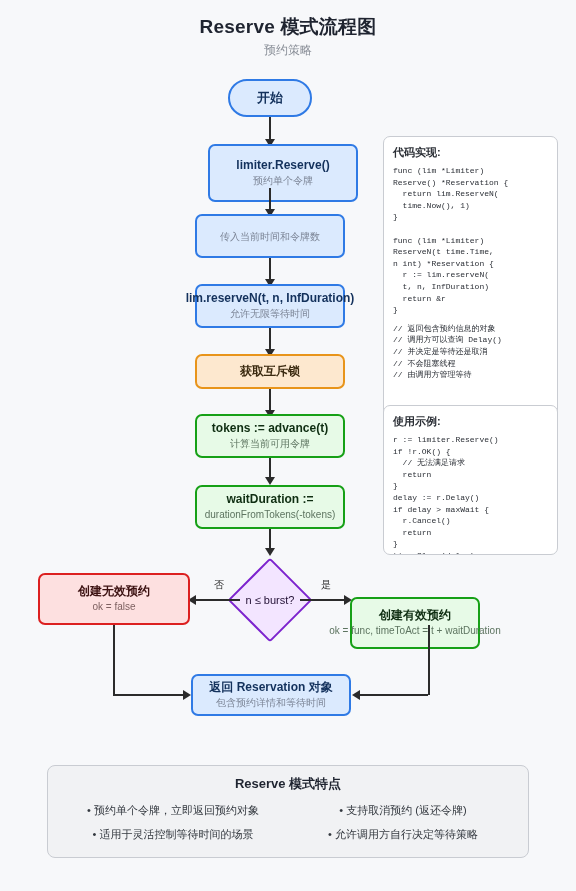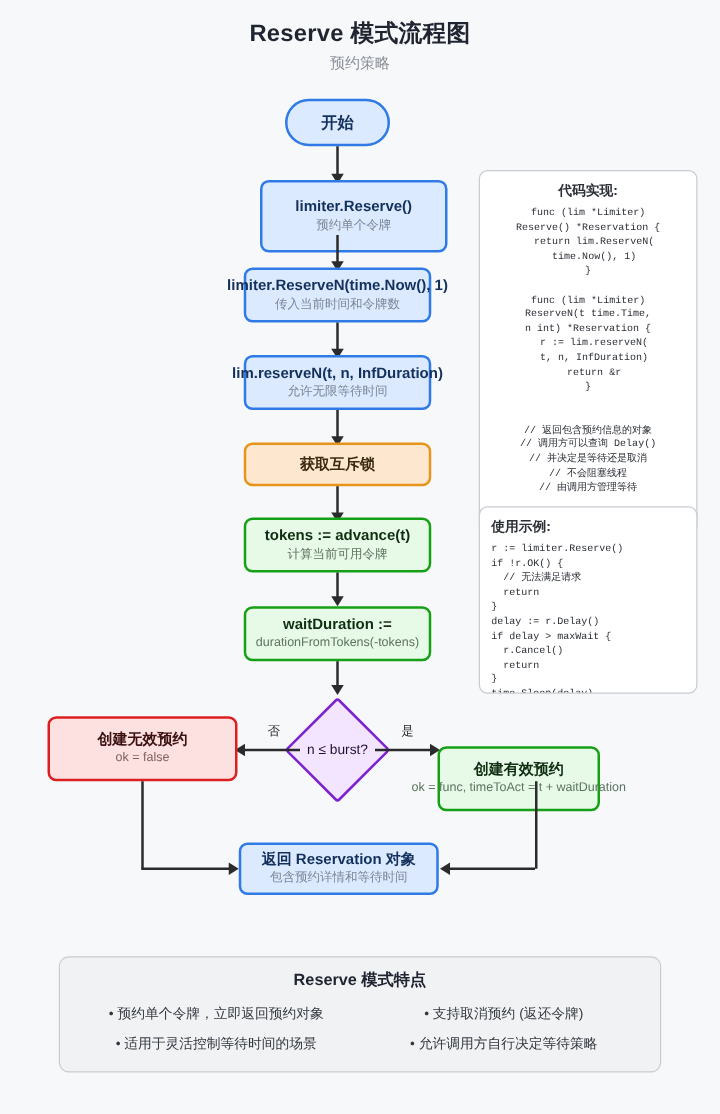--- a/index.html
+++ b/index.html
@@ -176,21 +176,20 @@
 
 <div class="node n-blue" style="left:208px; top:144px; width:150px; height:58px;">
   <div class="t1">limiter.Reserve()</div>
   <div class="t2">预约单个令牌</div>
 </div>
 
 <div class="vline" style="left:269px; top:188px; height:25px;"></div>
 <div class="arrow-down" style="left:265px; top:209px;"></div>
 
 <div class="node n-blue" style="left:195px; top:214px; width:150px; height:44px;">
-  <div class="t1">limiter.ReserveN(time.Now(), 1)</div>
   <div class="t2">传入当前时间和令牌数</div>
 </div>
 
 <div class="vline" style="left:269px; top:258px; height:25px;"></div>
 <div class="arrow-down" style="left:265px; top:279px;"></div>
 
 <div class="node n-blue" style="left:195px; top:284px; width:150px; height:44px;">
   <div class="t1">lim.reserveN(t, n, InfDuration)</div>
   <div class="t2">允许无限等待时间</div>
 </div>
@@ -248,36 +247,36 @@
 
 <div class="vline" style="left:428px; top:625px; height:70px;"></div>
 <div class="hline" style="left:358px; top:694px; width:70px;"></div>
 <div class="arrow-left" style="left:352px; top:690px;"></div>
 
 <div class="node n-blue" style="left:191px; top:674px; width:160px; height:42px;">
   <div class="t1">返回 Reservation 对象</div>
   <div class="t2">包含预约详情和等待时间</div>
 </div>
 
-<div class="panel" style="left:383px; top:136px; width:175px; height:292px;text-align:center;">
+<div class="panel" style="left:383px; top:136px; width:175px; height:292px;">
   <div class="panel-title">代码实现:</div>
   <div class="code">func (lim *Limiter)
 Reserve() *Reservation {
   return lim.ReserveN(
   time.Now(), 1)
 }
 
 func (lim *Limiter)
 ReserveN(t time.Time,
 n int) *Reservation {
   r := lim.reserveN(
   t, n, InfDuration)
   return &amp;r
 }</div>
-  <div class="code cmt" style="margin-top:23px;">// 返回包含预约信息的对象
+  <div class="code cmt" style="margin-top:7px;">// 返回包含预约信息的对象
 // 调用方可以查询 Delay()
 // 并决定是等待还是取消
 // 不会阻塞线程
 // 由调用方管理等待</div>
 </div>
 
 <div class="panel" style="left:383px; top:405px; width:175px; height:150px;">
   <div class="panel-title">使用示例:</div>
   <div class="code">r := limiter.Reserve()
 if !r.OK() {

